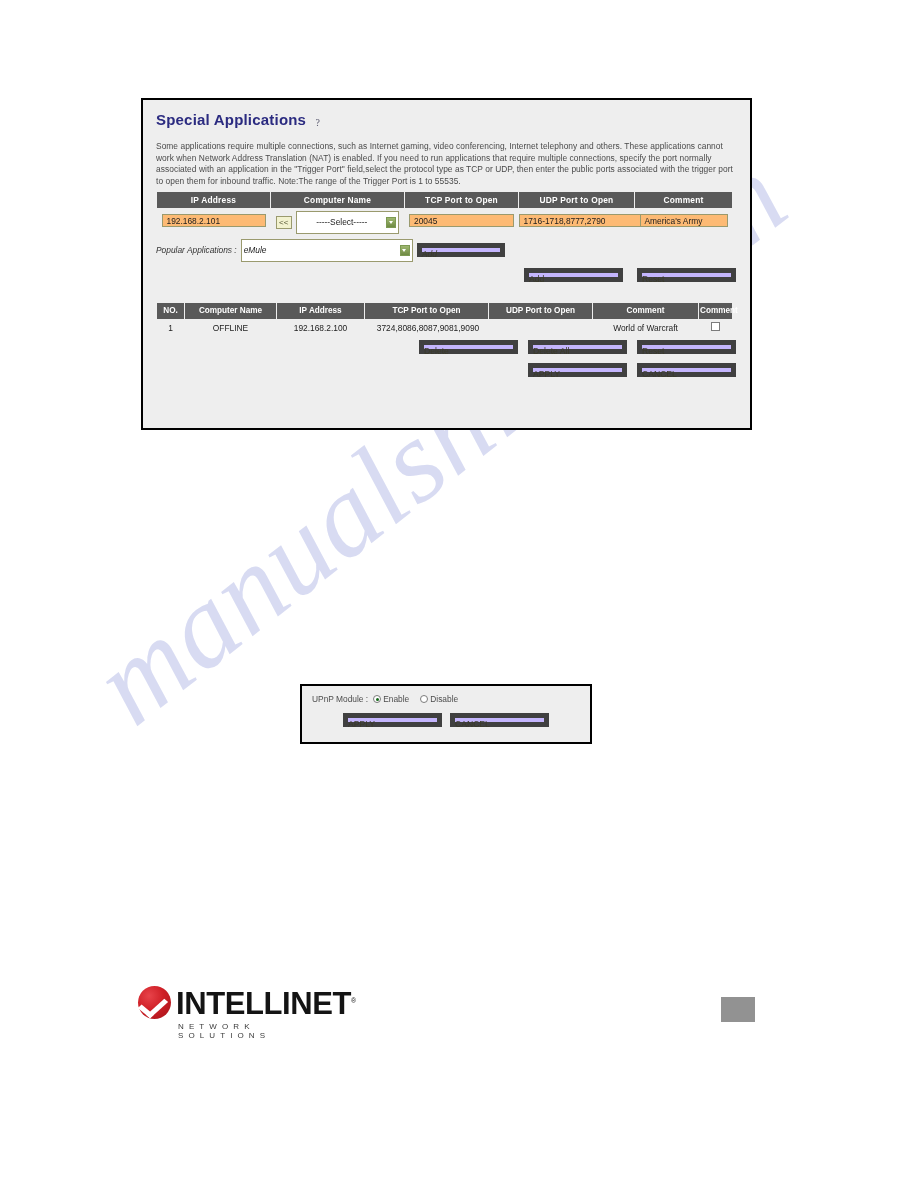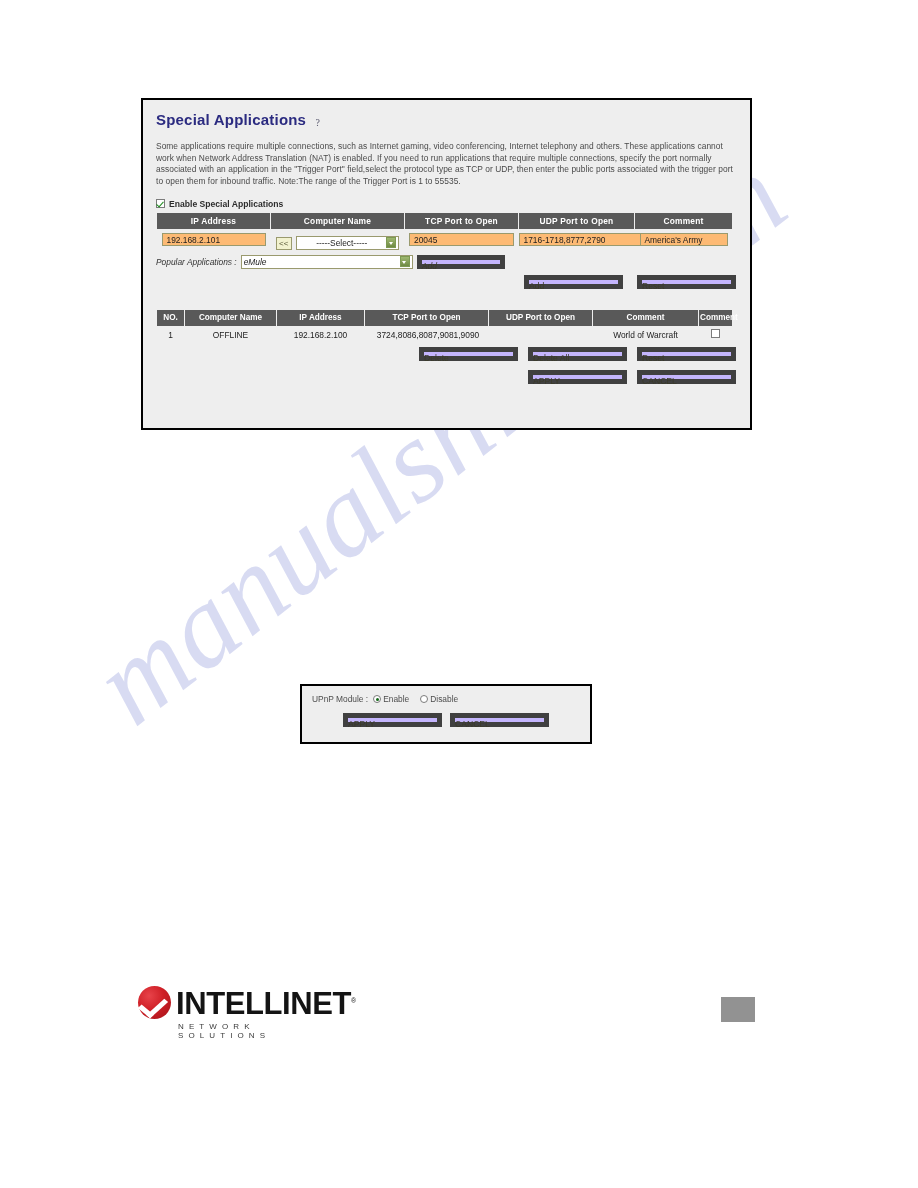--- a/index.html
+++ b/index.html
@@ -159,21 +159,21 @@
     line-height: 11px;
     width: 16px;
     text-align: center;
     display: inline-block;
     box-sizing: border-box;
     font-family: "Liberation Sans", sans-serif;
   }
   .selectbox {
     border: 1px solid #9a9a6e;
     background: #ffffff;
-    height: 14px;
+    height: 23px;
     font-size: 8.4px;
     color: #1c1c1c;
     padding: 0 2px;
     box-sizing: border-box;
     display: inline-flex;
     align-items: center;
     justify-content: space-between;
     font-family: "Liberation Sans", sans-serif;
     position: relative;
   }
@@ -393,24 +393,20 @@
 <div id="router-panel">
   <div class="panel-inner">
 
     <div>
       <span class="panel-title">Special Applications</span>
       <span class="help-icon">?</span>
     </div>
 
     <div class="panel-desc">Some applications require multiple connections, such as Internet gaming, video conferencing, Internet telephony and others. These applications cannot work when Network Address Translation (NAT) is enabled. If you need to run applications that require multiple connections, specify the port normally associated with an application in the "Trigger Port" field,select the protocol type as TCP or UDP, then enter the public ports associated with the trigger port to open them for inbound traffic. Note:The range of the Trigger Port is 1 to 55535.</div>
 
-    <div class="enable-row">
-      <span class="cbx checked"></span>
-      <span>Enable Special Applications</span>
-    </div>
 
     <table class="cfg">
       <colgroup>
         <col style="width:114px">
         <col style="width:134px">
         <col style="width:114px">
         <col style="width:116px">
         <col style="width:98px">
       </colgroup>
       <thead>

